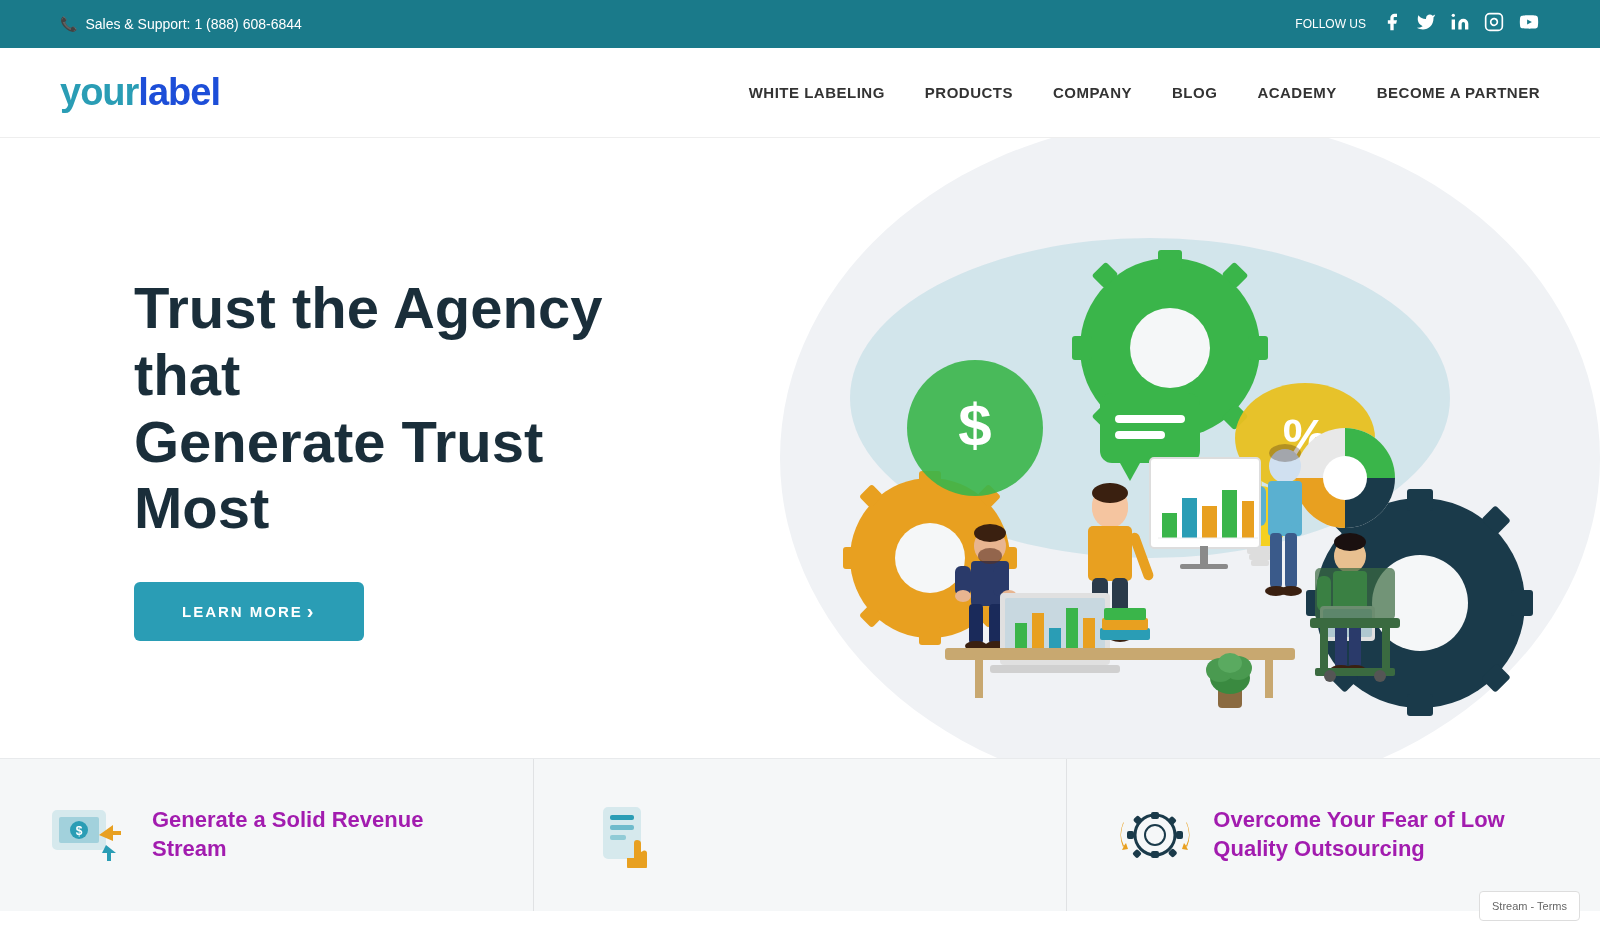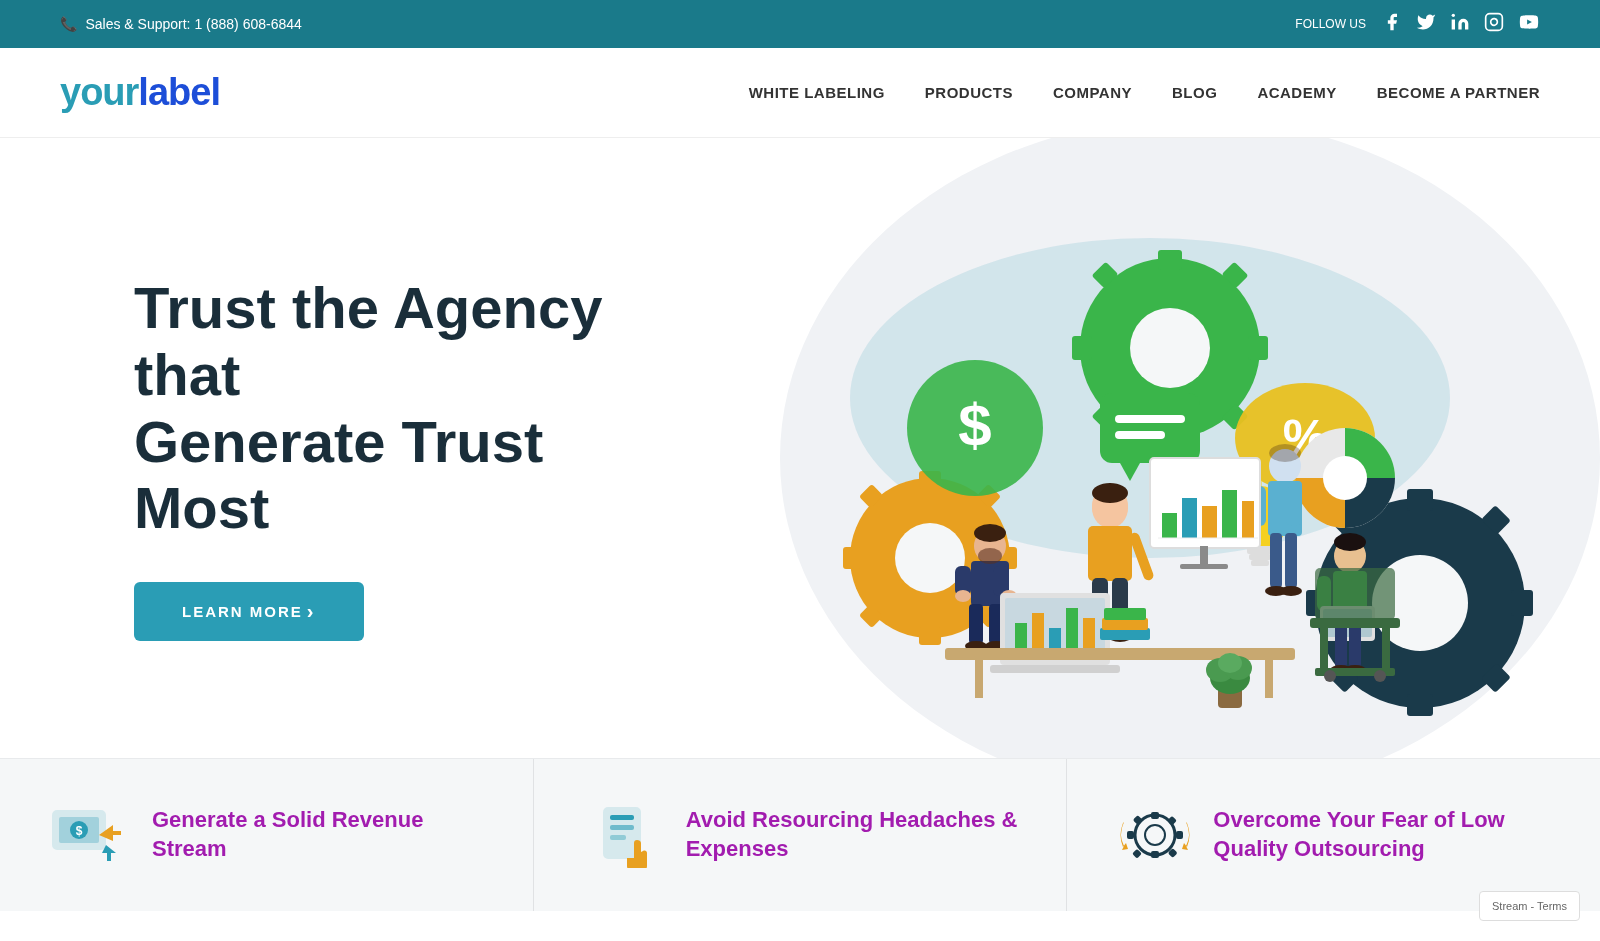--- a/index.html
+++ b/index.html
@@ -504,21 +504,20 @@
         <rect x="20" y="5" width="36" height="50" rx="4" fill="#2a9db5" opacity="0.15" stroke="#2a9db5" stroke-width="2"></rect>
         <rect x="26" y="12" width="24" height="5" rx="2" fill="#2a9db5"></rect>
         <rect x="26" y="22" width="24" height="5" rx="2" fill="#2a9db5" opacity="0.6"></rect>
         <rect x="26" y="32" width="16" height="5" rx="2" fill="#2a9db5" opacity="0.4"></rect>
 
         <g transform="translate(35, 35)">
           <path d="M15 5 L15 20 L8 20 L8 28 C8 32 12 35 18 35 C24 35 28 32 28 28 L28 15 C28 13 26 12 24 13 L22 14 L22 5 C22 3 20 2 18 2 C16 2 15 3 15 5 Z" fill="#e8a020"></path>
         </g>
       </svg>
     </div>
-    <div class="card-text">Avoid Resourcing Headaches &amp; Expenses</div>
   </div>
 
   <div class="bottom-card">
     <div class="card-icon-wrap">
       <svg width="75" height="65" viewBox="0 0 75 65" xmlns="http://www.w3.org/2000/svg">
 
         <circle cx="37" cy="32" r="20" fill="none" stroke="#1a3a4a" stroke-width="3"></circle>
         <circle cx="37" cy="32" r="10" fill="none" stroke="#1a3a4a" stroke-width="2"></circle>
 
         <rect x="33" y="9" width="8" height="7" rx="2" fill="#1a3a4a"></rect>

